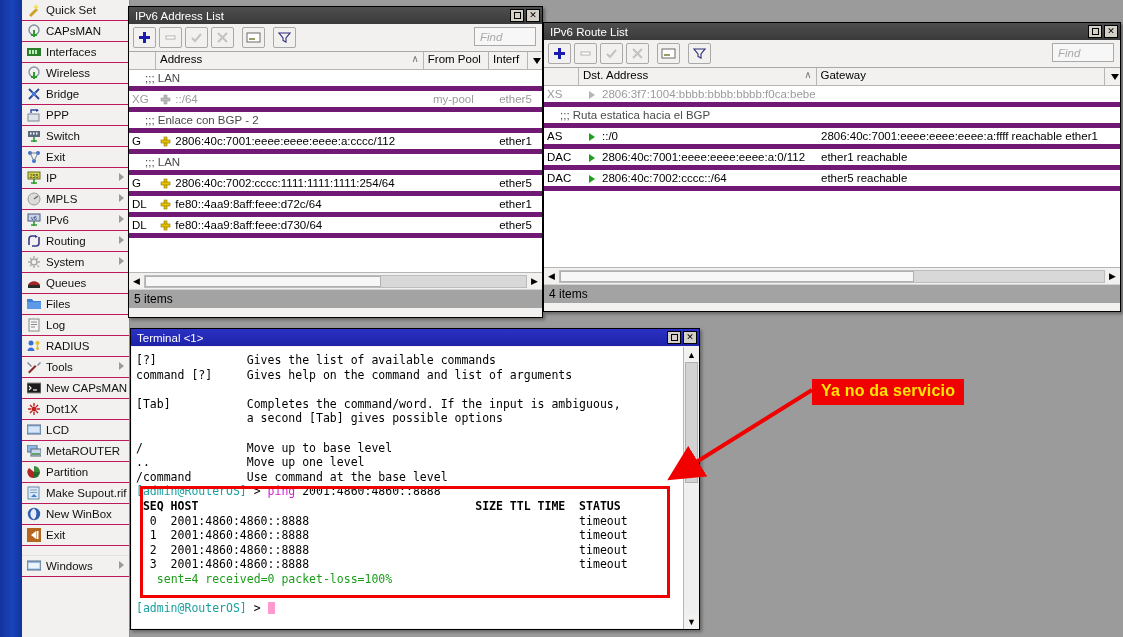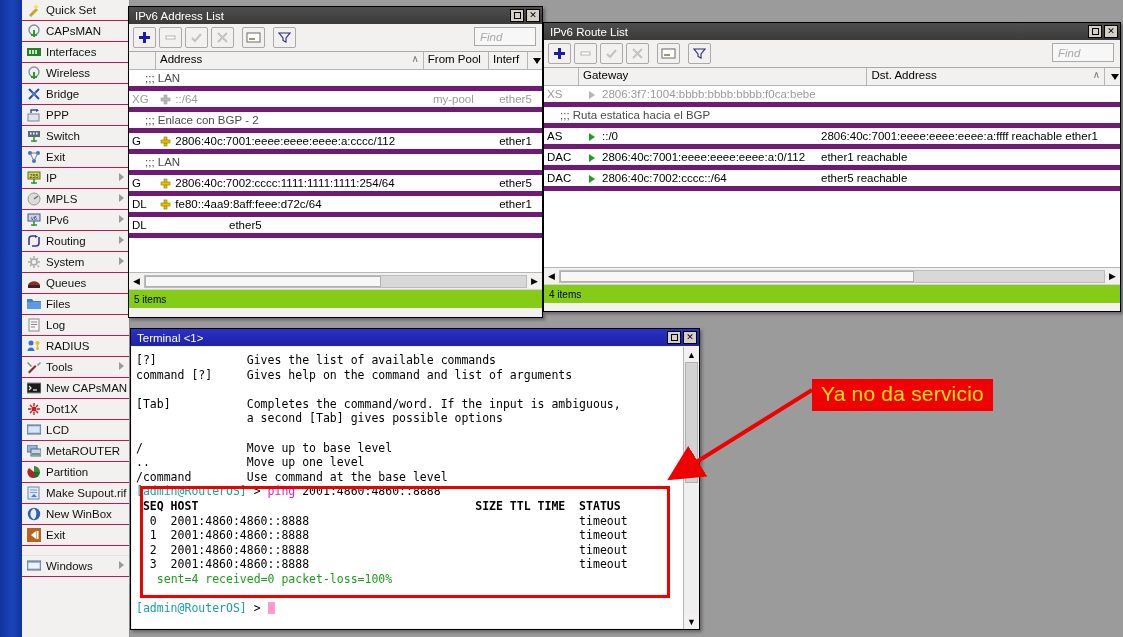--- a/index.html
+++ b/index.html
@@ -100,21 +100,21 @@
   
   .hscroll{height:16px;background:#f2f1f0;border-top:1px solid #b5b5b5;
     display:flex;align-items:center;}
   .hs-arrow{width:15px;height:14px;display:flex;align-items:center;
     justify-content:center;font-size:9px;background:#f2f1f0;}
   .hs-track{flex:1;height:13px;background:#d8d8d8;border:1px solid #bcbcbc;
     box-sizing:border-box;position:relative;}
   .hs-thumb{position:absolute;left:0;top:0;height:100%;background:#f7f7f7;
     border:1px solid #b0b0b0;box-sizing:border-box;}
   .statusbar{height:18px;display:flex;align-items:center;padding-left:5px;
-    font-size:10px;background:#84cc16;border-top:1px solid #d3d3d3;}
+    font-size:12px;background:#a3a3a3;border-top:1px solid #d3d3d3;}
 
   
   .vscroll{position:absolute;right:0;top:0;width:15px;bottom:0;background:#f2f1f0;
     border-left:1px solid #b5b5b5;display:flex;flex-direction:column;}
   .vs-arrow{height:15px;display:flex;align-items:center;justify-content:center;
     font-size:9px;}
   .vs-track{flex:1;position:relative;background:#efefef;}
   .vs-thumb{position:absolute;left:1px;right:1px;background:#d2d2d2;
     border:1px solid #b0b0b0;box-sizing:border-box;}
 
@@ -134,21 +134,21 @@
   #term-cursor{display:inline-block;width:7px;height:12px;
     background:#ff9ad0;vertical-align:-2px;}
 
   
   #hl-box{
     position:absolute;left:140px;top:486px;width:530px;height:112px;
     border:3px solid #f10000;box-sizing:border-box;pointer-events:none;
   }
   #anno-label{
     position:absolute;left:812px;top:379px;
-    background:#f10000;color:#ffe600;font-weight:normal;font-size:21px;
+    background:#f10000;color:#ffe600;font-weight:bold;font-size:16px;
     padding:3px 9px 5px 9px;white-space:nowrap;letter-spacing:.2px;
   }
   #anno-arrow{position:absolute;left:660px;top:380px;width:165px;height:110px;
     pointer-events:none;}
 </style>
 </head>
 <body>
 
 <div id="desktop">
 
@@ -528,20 +528,24 @@
             <div class="cell flag" style="width: 28px;">DL</div>
             <div class="cell" style="width: 280px;"><svg class="addr-ico" width="11" height="11" viewBox="0 0 11 11">
                 <rect x="4" y="1" width="3" height="9" fill="#e8c400" stroke="#8a7400" stroke-width=".6"></rect>
                 <rect x="1" y="4" width="9" height="3" fill="#e8c400" stroke="#8a7400" stroke-width=".6"></rect>
               </svg><span>fe80::4aa9:8aff:feee:d72c/64</span></div>
             <div class="cell" style="width: 68px;"></div>
             <div class="cell" style="width: 48px;">ether1</div>
           </div>
           <div class="trow">
             <div class="cell flag" style="width: 28px;">DL</div>
+            <div class="cell" style="width: 280px;"><svg class="addr-ico" width="11" height="11" viewBox="0 0 11 11">
+                <rect x="4" y="1" width="3" height="9" fill="#e8c400" stroke="#8a7400" stroke-width=".6"></rect>
+                <rect x="1" y="4" width="9" height="3" fill="#e8c400" stroke="#8a7400" stroke-width=".6"></rect>
+              </svg><span>fe80::4aa9:8aff:feee:d730/64</span></div>
             <div class="cell" style="width: 68px;"></div>
             <div class="cell" style="width: 48px;">ether5</div>
           </div>
         </div>
     </div>
 
     <div class="hscroll">
       <div class="hs-arrow">◀</div>
       <div class="hs-track">
         <div class="hs-thumb" style="width:62%;"></div>
@@ -595,22 +599,22 @@
         <svg width="13" height="13" viewBox="0 0 13 13">
             <path d="M1 2h11L8 7v4l-3-1.5V7z" fill="none" stroke="#2b2b7a" stroke-width="1.1"></path>
           </svg>
       </div>
       <div class="find-box">Find</div>
     </div>
 
     <div class="tbl" id="route-table" style="height:199px;">
       <div class="thead">
         <div class="th" style="width:35px;"></div>
+        <div class="th sortmark" style="width:238px;">Dst. Address</div>
         <div class="th" style="width:289px;">Gateway</div>
-        <div class="th sortmark" style="width:238px;">Dst. Address</div>
         <div class="th th-drop">
             <i></i>
           </div>
       </div>
       <div id="route-rows">
           <div class="trow dim">
             <div class="cell flag" style="width: 35px;">XS</div>
             <div class="cell" style="width: 238px; padding-left: 8px;"><svg class="addr-ico" width="9" height="10" viewBox="0 0 9 10">
                 <path d="M1 1l6 4-6 4z" fill="#b5b5b5"></path>
               </svg><span>2806:3f7:1004:bbbb:bbbb:bbbb:f0ca:bebe</span></div>

